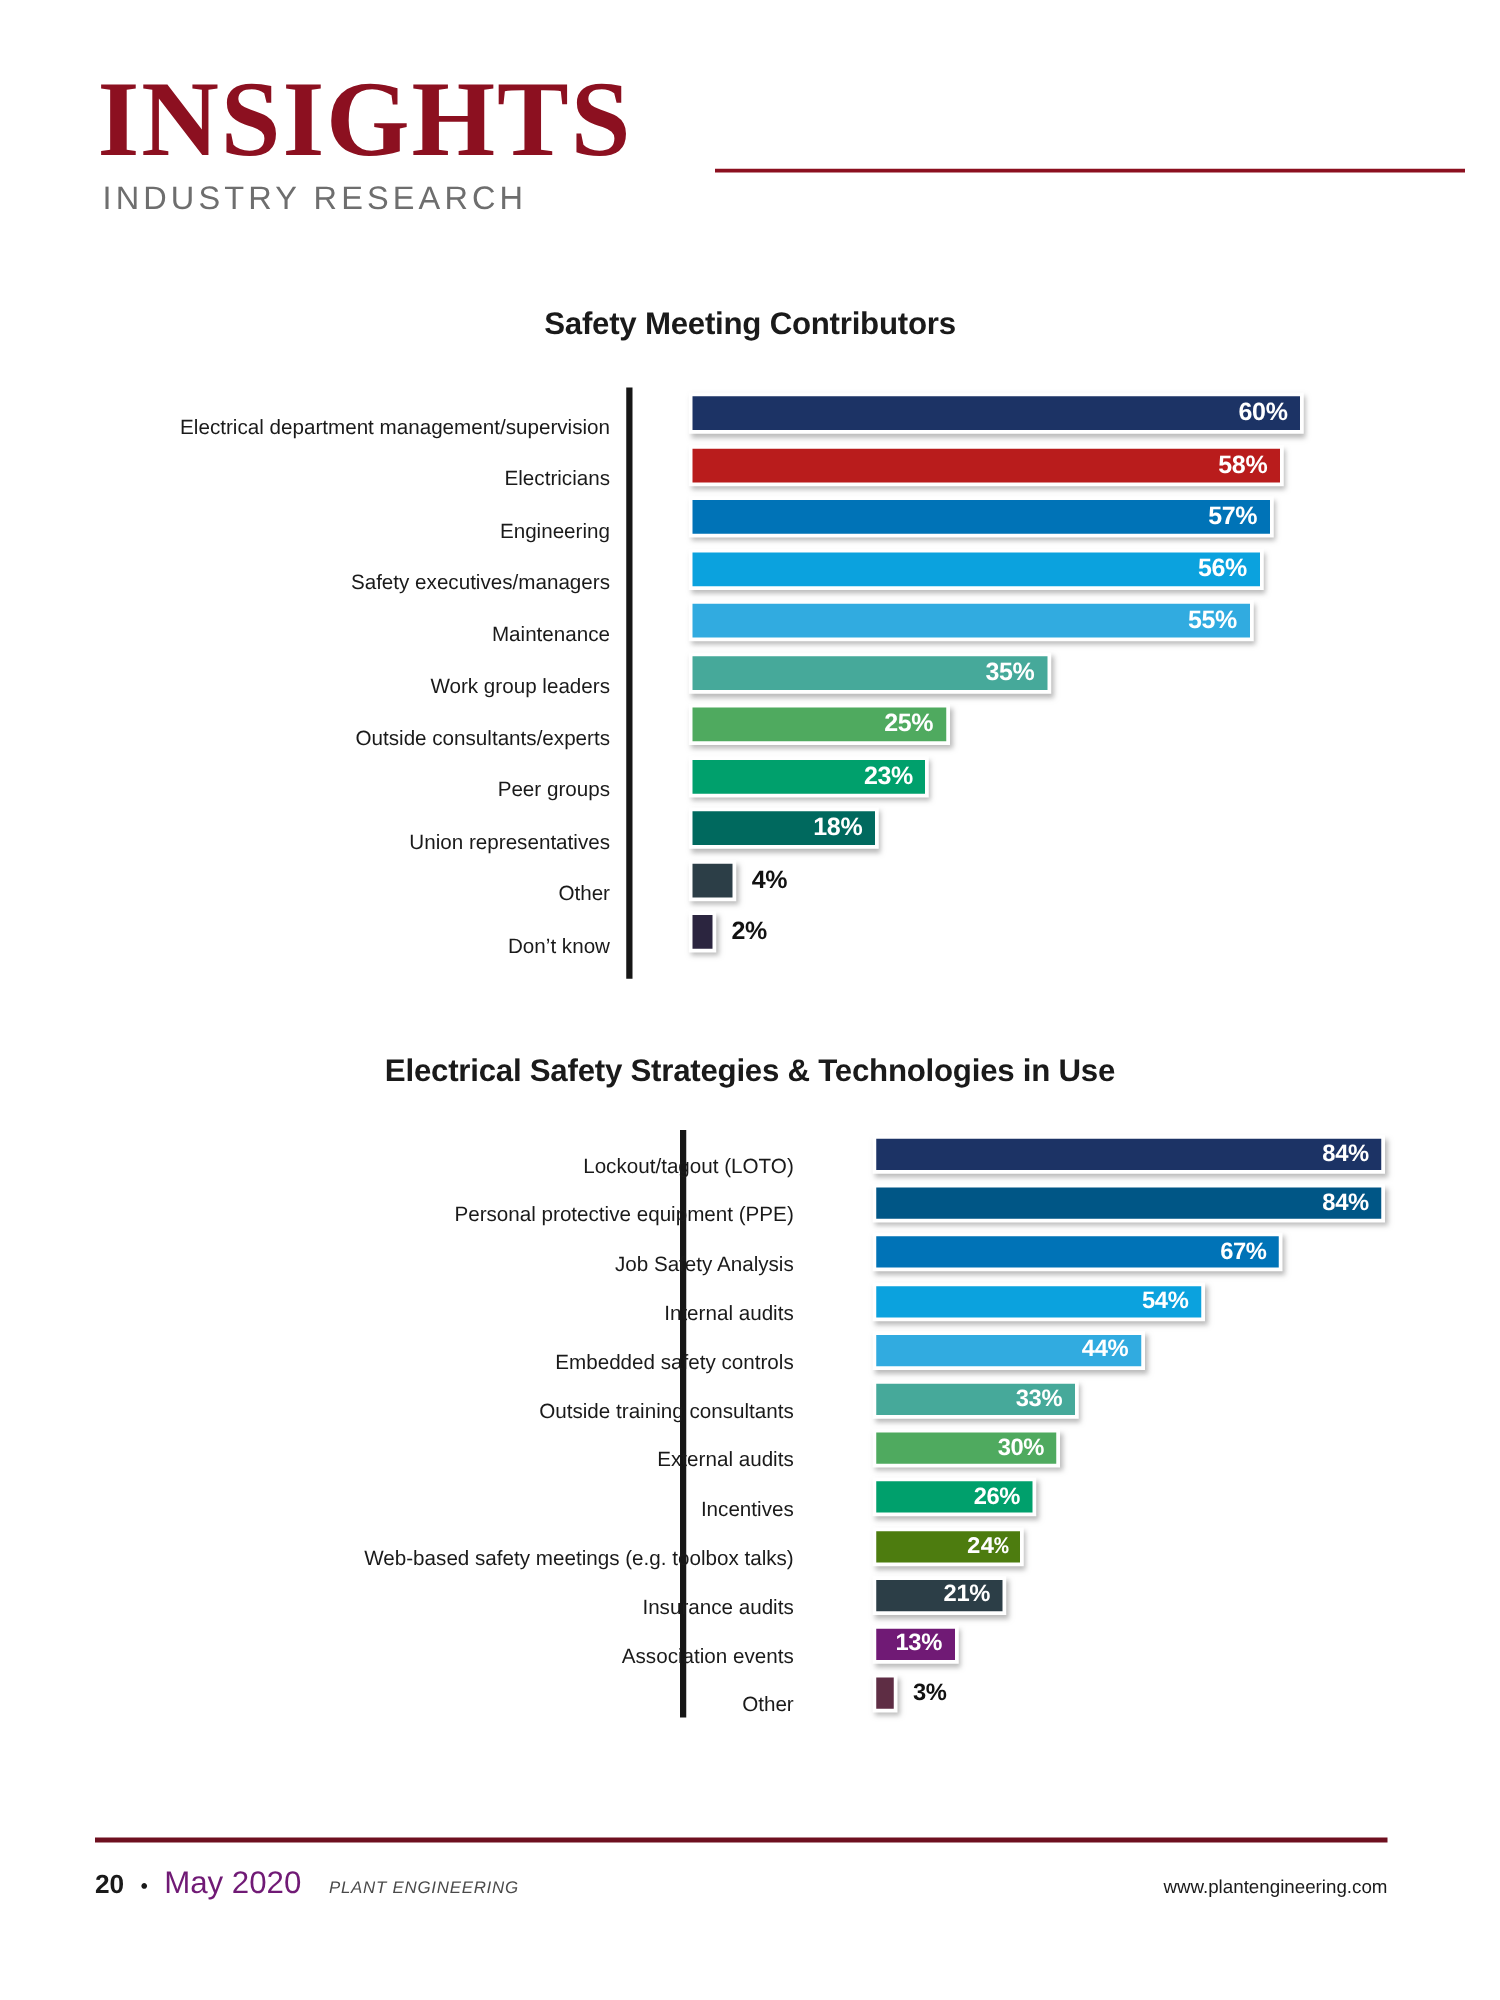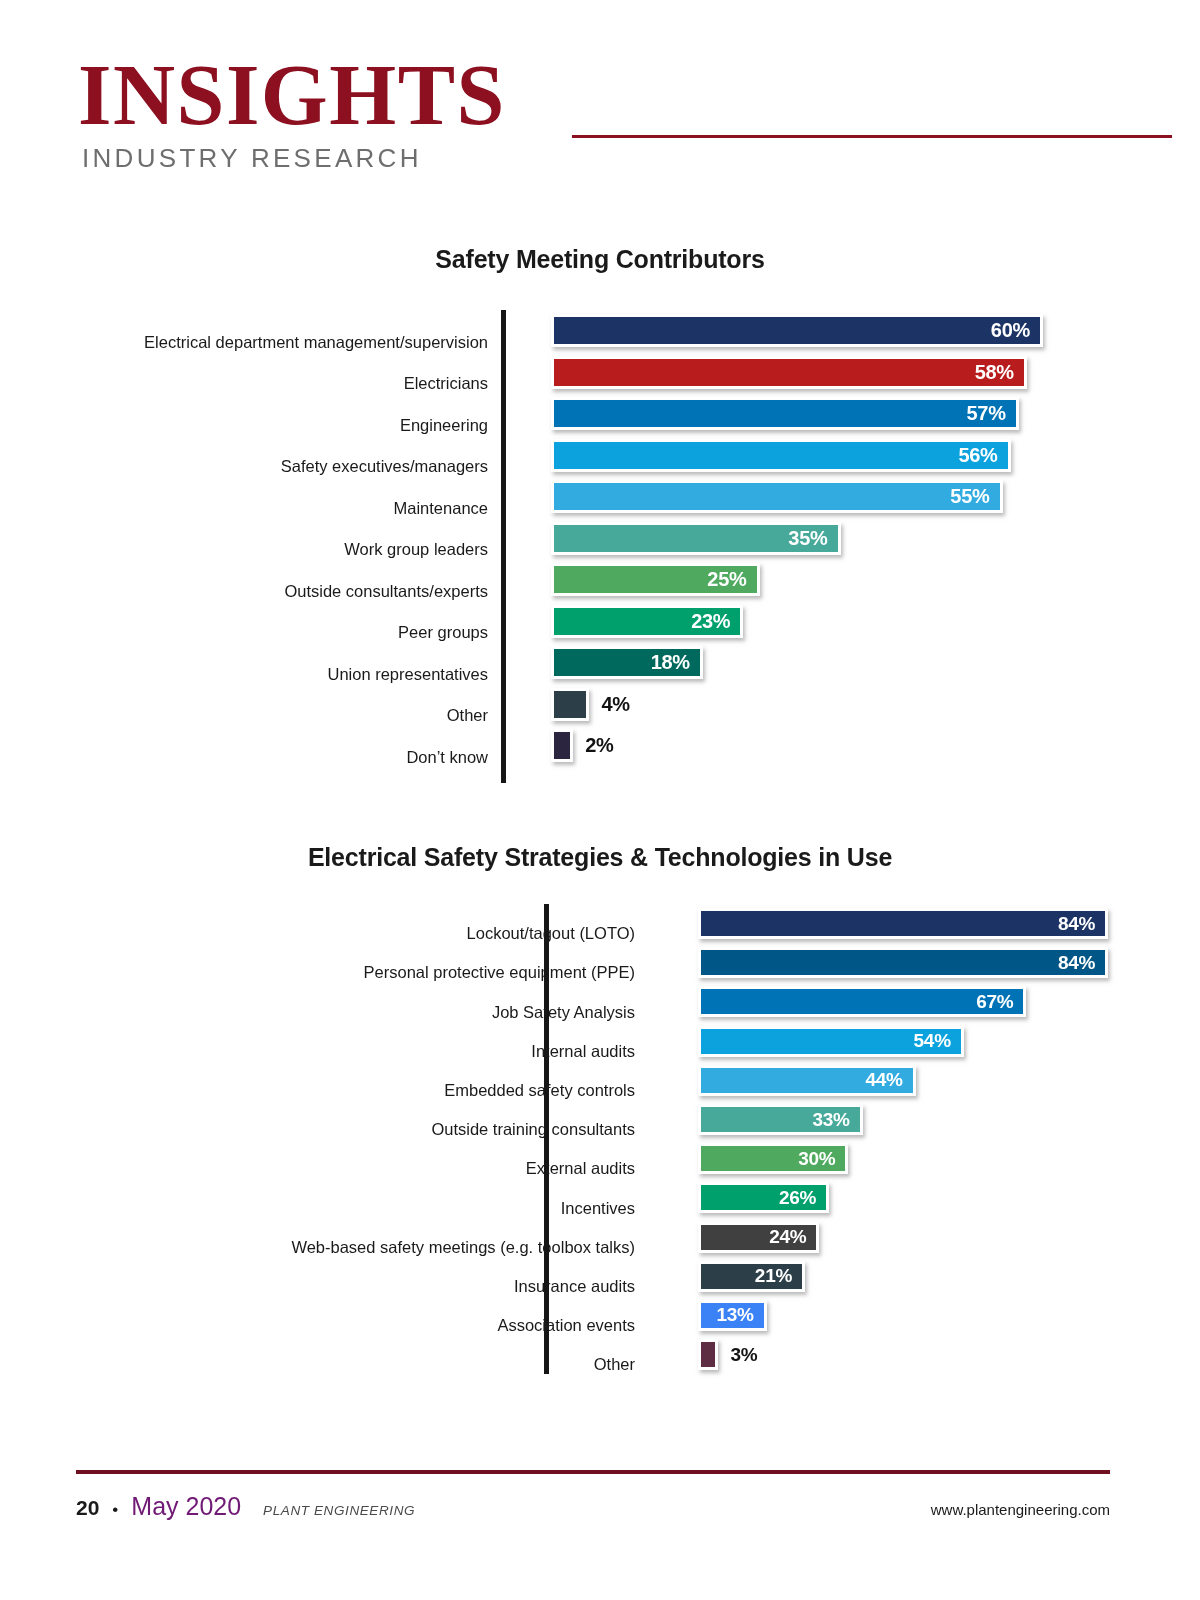--- a/index.html
+++ b/index.html
@@ -402,41 +402,41 @@
               <div class="bar-fill" style="background: rgb(0, 160, 108);">
                 <span class="bar-value-in">26%</span>
               </div>
             </div>
           </div>
         </div>
         <div class="bar-row">
           <div class="cat-label">Web-based safety meetings (e.g. toolbox talks)</div>
           <div class="bar-wrap">
             <div class="bar-shell" style="width: 121.44px;">
-              <div class="bar-fill" style="background: #404040;">
+              <div class="bar-fill" style="background: #4d7c0f; font-family: Liberation Mono, monospace;">
                 <span class="bar-value-in">24%</span>
               </div>
             </div>
           </div>
         </div>
         <div class="bar-row">
           <div class="cat-label">Insurance audits</div>
           <div class="bar-wrap">
             <div class="bar-shell" style="width: 107.01px;">
               <div class="bar-fill" style="background: rgb(44, 62, 71);">
                 <span class="bar-value-in">21%</span>
               </div>
             </div>
           </div>
         </div>
         <div class="bar-row">
           <div class="cat-label">Association events</div>
           <div class="bar-wrap">
             <div class="bar-shell" style="width: 68.53px;">
-              <div class="bar-fill" style="background: #3b82f6;">
+              <div class="bar-fill" style="background: #701a75;">
                 <span class="bar-value-in">13%</span>
               </div>
             </div>
           </div>
         </div>
         <div class="bar-row">
           <div class="cat-label">Other</div>
           <div class="bar-wrap">
             <div class="bar-shell" style="width: 20.43px;">
               <div class="bar-fill" style="background: rgb(94, 45, 68);"></div>

